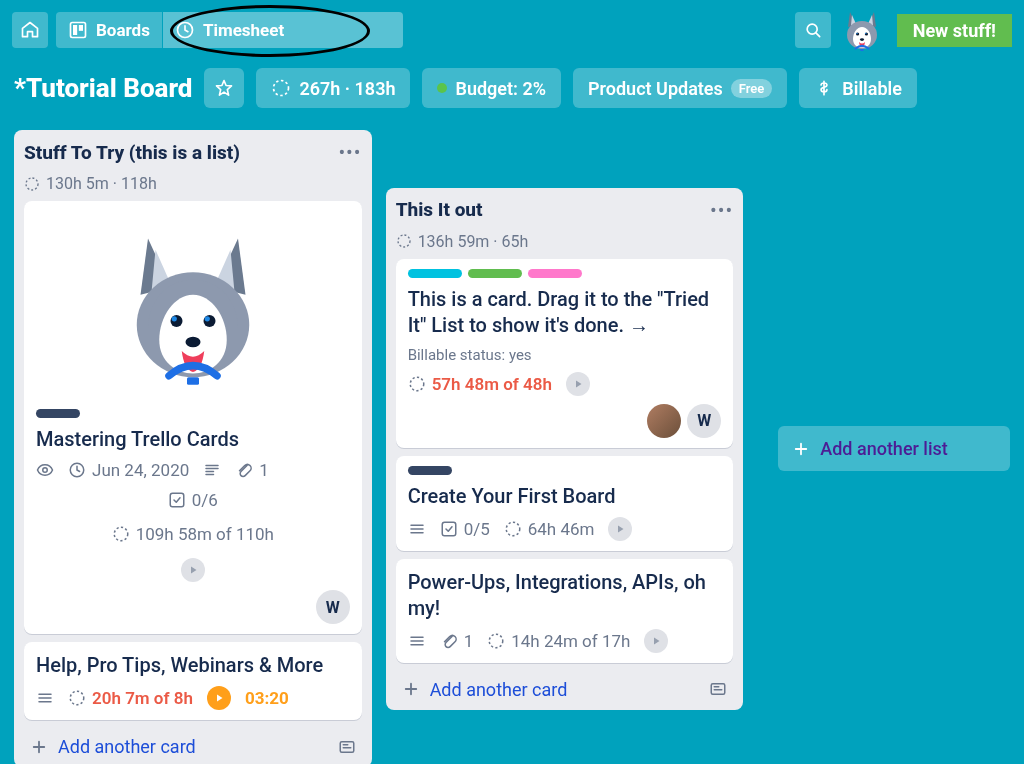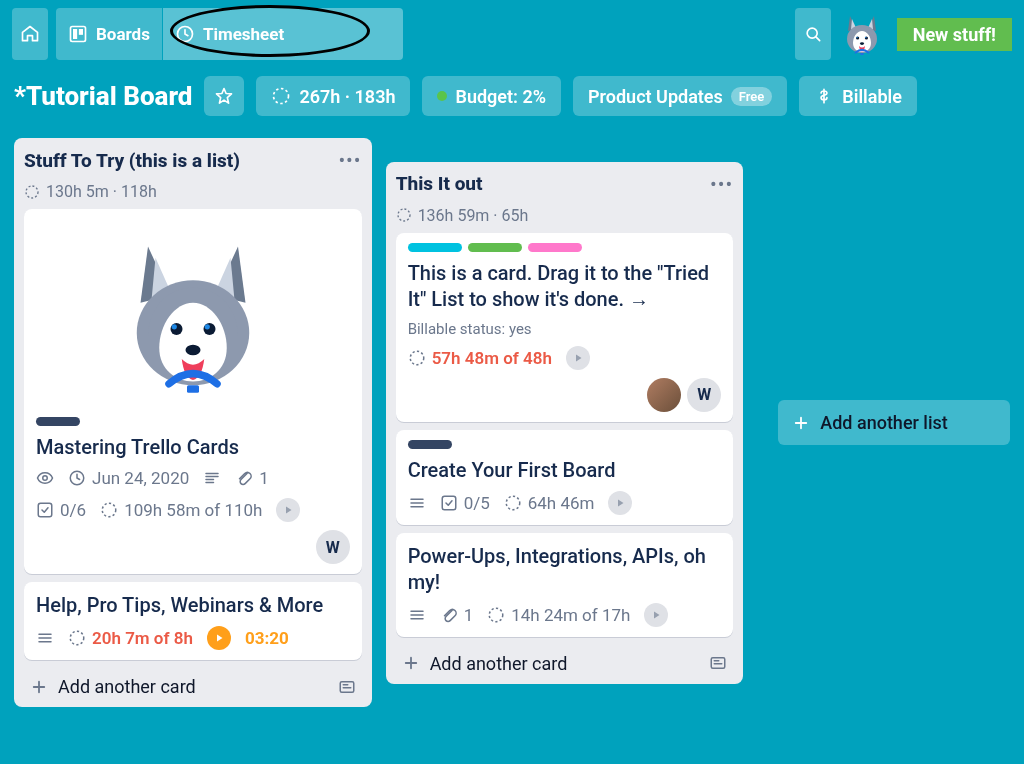--- a/index.html
+++ b/index.html
@@ -19,21 +19,21 @@
     gap: 8px;
     background: #00a2bd;
   }
   .nav-btn {
     display: flex;
     align-items: center;
     justify-content: center;
     background: rgba(255,255,255,0.25);
     color: #fff;
     border-radius: 4px;
-    height: 52px;
+    height: 36px;
     padding: 0 12px;
     font-weight: 700;
     font-size: 17px;
     cursor: pointer;
     gap: 8px;
   }
   .nav-btn.square { width: 36px; padding: 0; }
   .nav-btn.light { background: rgba(255,255,255,0.35); }
   .nav-btn-group { display:flex; gap:0; }
   .nav-btn-group .nav-btn:first-child { border-top-right-radius:0; border-bottom-right-radius:0; }
@@ -117,46 +117,46 @@
   .label-pill { height:9px;border-radius:6px; }
   .lp-dark { width:44px;background:#344563; }
   .lp-sky  { width:54px;background:#00c2e0; }
   .lp-green{ width:54px;background:#61bd4f; }
   .lp-pink { width:54px;background:#ff78cb; }
 
   .card-title { color:#172b4d;font-size:20px;font-weight:500;line-height:1.3; }
   .card-sub { color:#6b778c;font-size:15px; }
 
   .badges { display:flex;align-items:center;gap:14px;color:#6b778c;font-size:17px;flex-wrap:wrap; }
-  .badges.row2 { padding-top:2px; }
+  .badges.row2 { padding-top:2px;flex-direction:column; }
   .b { display:flex;align-items:center;gap:6px; }
   .b .ic { display:flex;align-items:center;justify-content:center; }
 
   .time-red { color:#eb5a46;font-weight:600; }
   .time-orange { color:#ff9f1a;font-weight:700; }
 
   .play-btn { width:24px;height:24px;border-radius:50%;background:#dfe1e6;display:flex;align-items:center;justify-content:center; }
   .play-btn svg{fill:#97a0af;}
   .play-btn.orange { background:#ff9f1a; }
   .play-btn.orange svg{fill:#fff;}
 
   .members { display:flex;justify-content:flex-end;gap:6px; }
   .member { width:34px;height:34px;border-radius:50%;background:#dfe1e6;display:flex;align-items:center;justify-content:center;color:#172b4d;font-weight:700;font-size:16px; }
   .member.photo { background:linear-gradient(135deg,#b07d62,#6b4f3a); }
 
   .add-card {
     display:flex;align-items:center;justify-content:space-between;
-    color:#0f172a;padding:8px 6px 4px;font-size:18px;cursor:pointer;
+    color:#1d4ed8;padding:8px 6px 4px;font-size:18px;cursor:pointer;
   }
   .add-card .left{display:flex;align-items:center;gap:10px;}
 
   .add-list {
     width:238px;
     background: rgba(255,255,255,0.25);
-    color:#0f172a; border-radius:6px;
+    color:#4c1d95; border-radius:6px;
     padding:12px 14px;
     display:flex;align-items:center;gap:10px;
     font-size:18px;font-weight:500;cursor:pointer;margin-left:21px;
   }
 
   
   .ic svg { display:block; }
   .ic-16 svg{width:16px;height:16px;}
   .ic-18 svg{width:18px;height:18px;}
   .ic-20 svg{width:20px;height:20px;}

